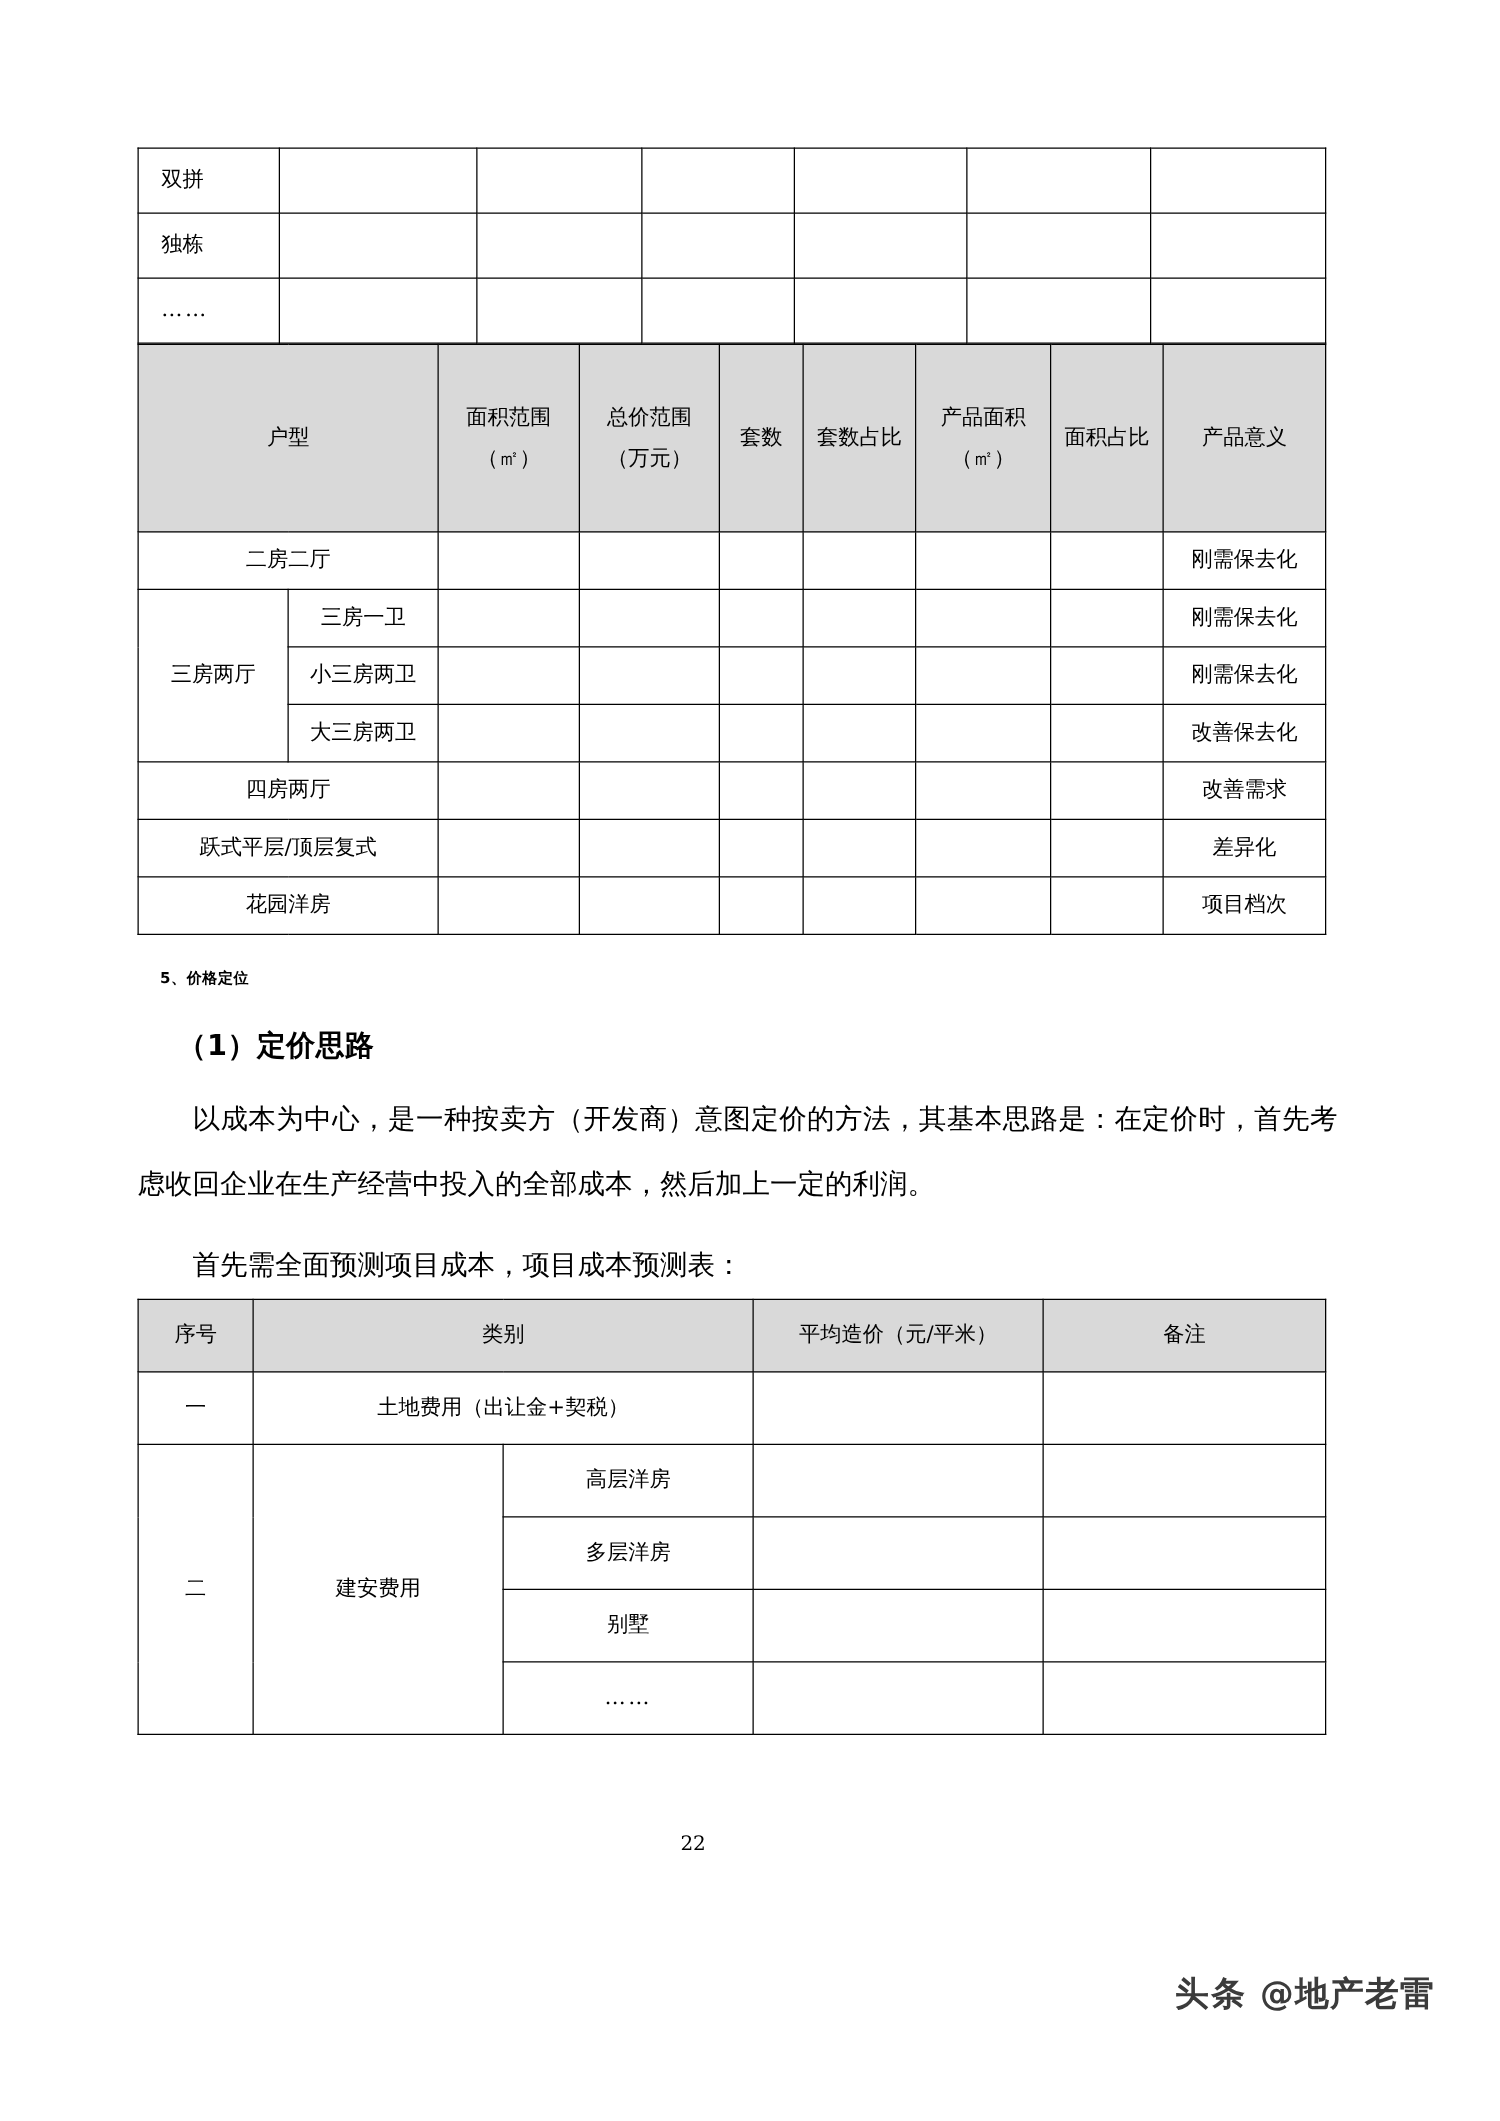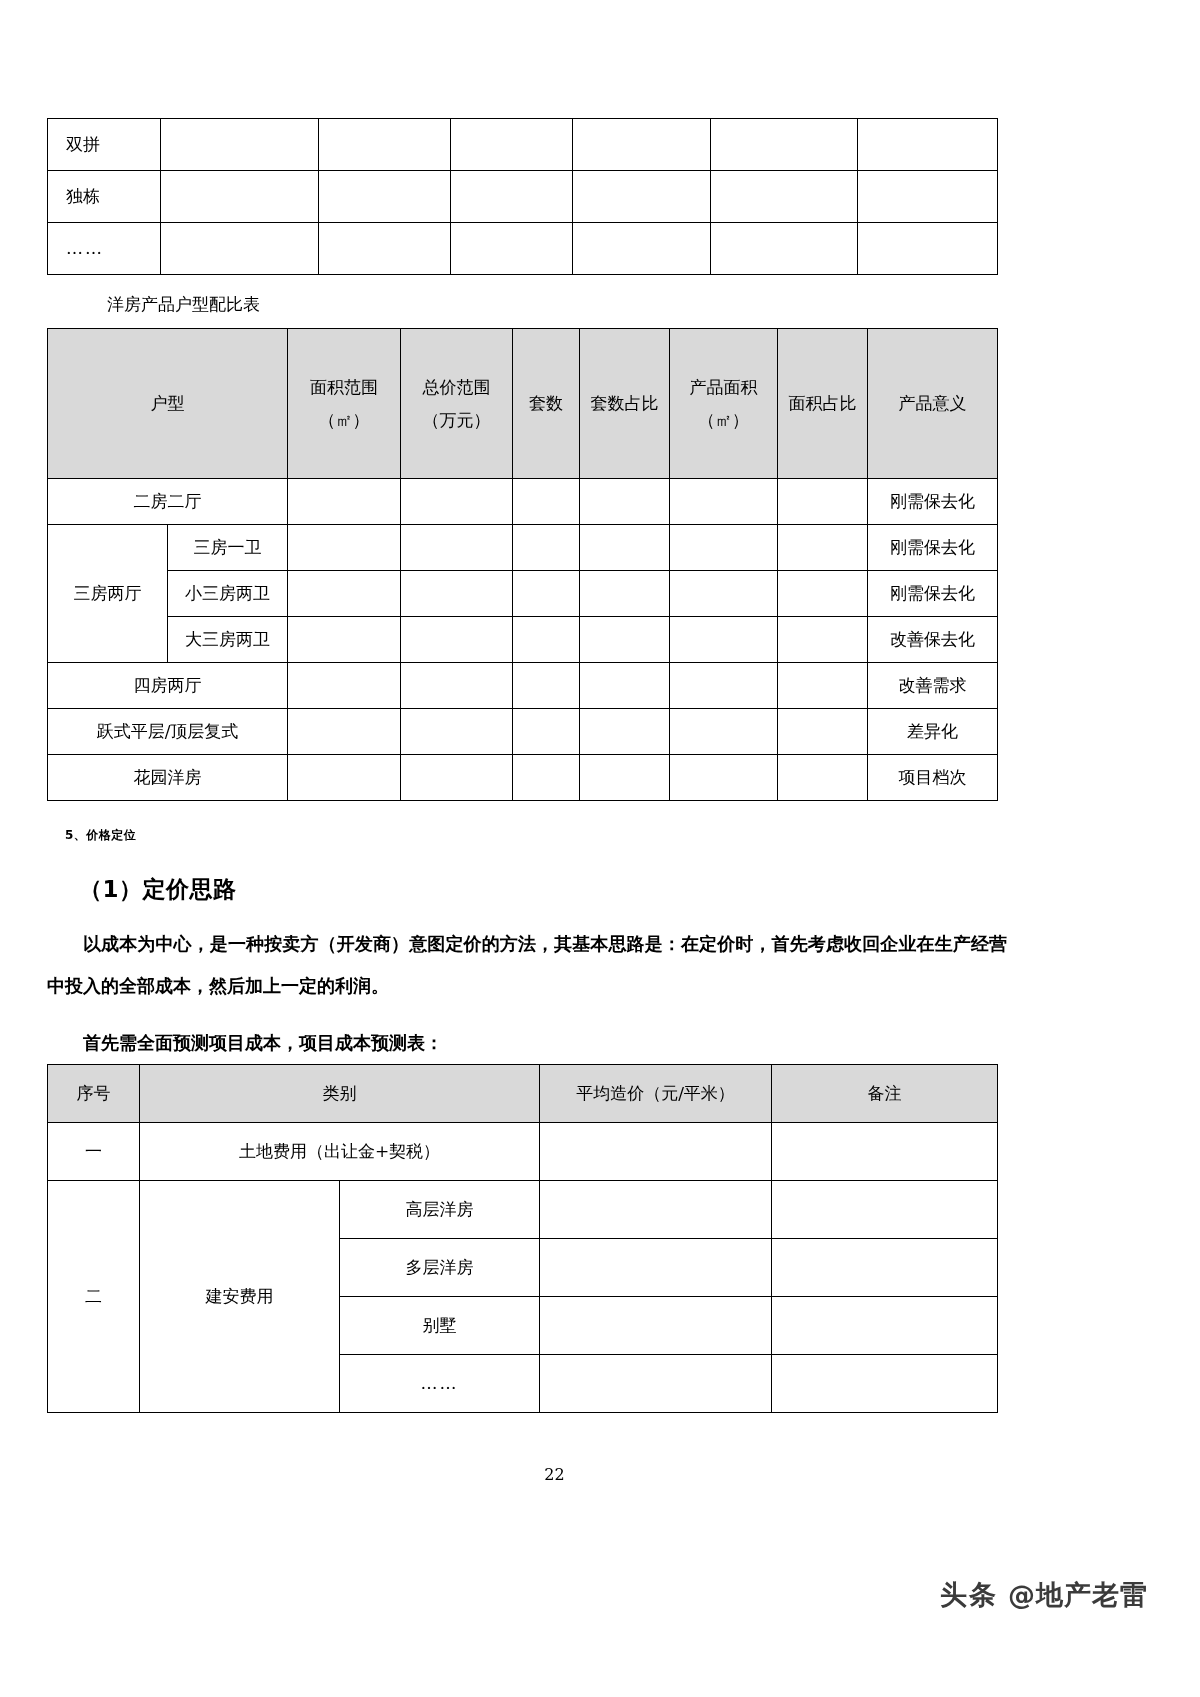--- a/index.html
+++ b/index.html
@@ -15,21 +15,21 @@
     font-family: "DejaVu Serif", "Liberation Serif", serif;
     color: #000000;
     overflow: hidden;
   }
 
   .page {
     position: absolute;
     left: 0; top: 0;
     width: 1016px;
     height: 1697px;
-    padding: 118px 90px 0 47px;
+    padding: 118px 90px 0 110px;
   }
 
   
   table.doc-table {
     border-collapse: collapse;
     width: 950px;
     table-layout: fixed;
     margin: 0;
   }
   table.doc-table td,
@@ -82,28 +82,27 @@
   }
   h4.heading3 {
     font-size: 18px;
     font-weight: bold;
     margin: 30px 0 0 12px;
     font-family: "DejaVu Sans", "Liberation Sans", sans-serif;
     letter-spacing: 0.5px;
   }
 
   p.body-text {
-    font-size: 18px;
+    font-size: 22px;
     line-height: 2.35;
     margin: 18px 0 0 0;
     text-indent: 2em;
     width: 960px;
     text-align: justify;
     font-family: "DejaVu Serif", "Liberation Serif", serif;
-    font-weight: bold;
   }
   p.body-text.tight { margin-top: 14px; }
 
   
   .cost-table { margin-top: 14px; }
   .cost-table td { height: 58px; }
 
   
   .page-number {
     position: absolute;
@@ -161,21 +160,20 @@
         <td></td>
         <td></td>
         <td></td>
         <td></td>
         <td></td>
         <td></td>
       </tr>
     </tbody>
   </table>
 
-  <div class="caption">洋房产品户型配比表</div>
 
   <table class="doc-table mix-table">
     <tbody>
       <tr>
         <td class="shade hdr-cell" colspan="2" style="width:240px">户型</td>
         <td class="shade hdr-cell vtight" style="width:113px">
           <div>面积范围</div>
           <div>（㎡）</div>
         </td>
         <td class="shade hdr-cell vtight" style="width:112px">

